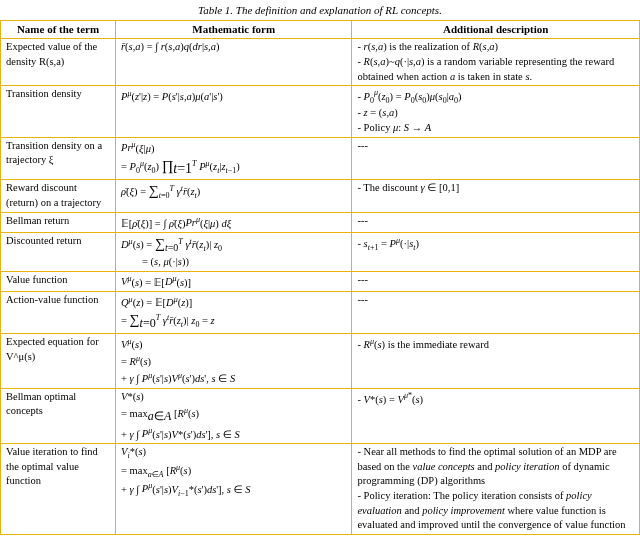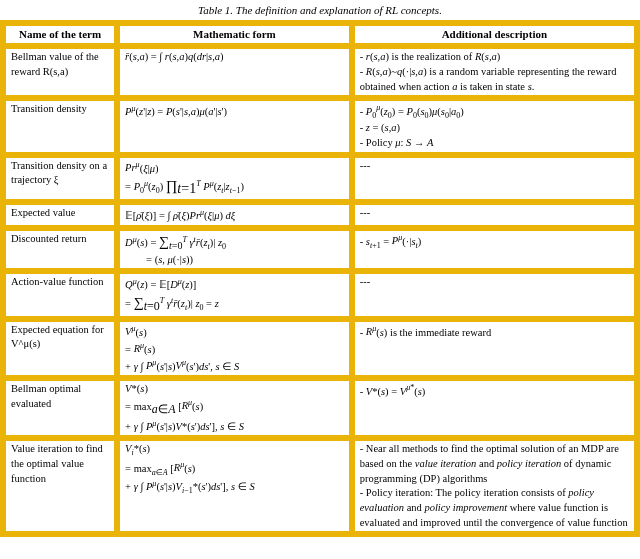--- a/index.html
+++ b/index.html
@@ -14,21 +14,21 @@
       text-align: center;
       font-size: 11px;
       padding: 4px 0;
       font-style: italic;
     }
     table {
       border-collapse: collapse;
       width: 100%;
     }
     th, td {
-      border: 6px solid #eab308;
+      border: 1px solid #eab308;
       padding: 1px 5px;
       vertical-align: top;
       line-height: 1.4;
     }
     th {
       text-align: center;
       font-weight: bold;
       font-style: normal;
     }
     td {
@@ -47,58 +47,68 @@
 <table>
   <thead>
     <tr>
       <th class="term-col">Name of the term</th>
       <th class="math-col">Mathematic form</th>
       <th class="desc-col">Additional description</th>
     </tr>
   </thead>
   <tbody id="table-body">
   <tr>
-        <td class="term-col">Bellman value of the reward R(s,a)</td>
+        <td class="term-col">Expected value of the density R(s,a)</td>
         <td class="math-col"><i>r̄</i>(<i>s</i>,<i>a</i>) = ∫ <i>r</i>(<i>s</i>,<i>a</i>)<i>q</i>(<i>dr</i>|<i>s</i>,<i>a</i>)</td>
         <td class="desc-col">- <i>r</i>(<i>s</i>,<i>a</i>) is the realization of <i>R</i>(<i>s</i>,<i>a</i>)<br>- <i>R</i>(<i>s</i>,<i>a</i>)~<i>q</i>(·|<i>s</i>,<i>a</i>) is a random variable representing the reward obtained when action <i>a</i> is taken in state <i>s</i>.</td>
       </tr>
       <tr>
         <td class="term-col">Transition density</td>
         <td class="math-col"><i>P<sup>μ</sup></i>(<i>z</i>'|<i>z</i>) = <i>P</i>(<i>s</i>'|<i>s</i>,<i>a</i>)<i>μ</i>(<i>a</i>'|<i>s</i>')</td>
         <td class="desc-col">- <i>P</i><sub>0</sub><sup><i>μ</i></sup>(<i>z</i><sub>0</sub>) = <i>P</i><sub>0</sub>(<i>s</i><sub>0</sub>)<i>μ</i>(<i>s</i><sub>0</sub>|<i>a</i><sub>0</sub>)<br>- <i>z</i> = (<i>s</i>,<i>a</i>)<br>- Policy <i>μ</i>: <i>S</i> → <i>A</i></td>
       </tr>
       <tr>
         <td class="term-col">Transition density on a trajectory ξ</td>
         <td class="math-col"><i>Pr<sup>μ</sup></i>(<i>ξ</i>|<i>μ</i>)<br>= <i>P</i><sub>0</sub><sup><i>μ</i></sup>(<i>z</i><sub>0</sub>) <span style="font-size:14px">∏</span><sub style="font-size:14px"><i>t</i>=1</sub><sup style="font-size:8px"><i>T</i></sup> <i>P<sup>μ</sup></i>(<i>z</i><sub><i>t</i></sub>|<i>z</i><sub><i>t</i>−1</sub>)</td>
         <td class="desc-col">---</td>
       </tr>
       <tr>
-        <td class="term-col">Expected value</td>
+        <td class="term-col">Reward discount (return) on a trajectory</td>
+        <td class="math-col"><i>ρ̄</i>(<i>ξ</i>) = <span style="font-size:14px">∑</span><sub style="font-size:8px"><i>t</i>=0</sub><sup style="font-size:8px"><i>T</i></sup> <i>γ</i><sup><i>t</i></sup><i>r̄</i>(<i>z</i><sub><i>t</i></sub>)</td>
+        <td class="desc-col">- The discount <i>γ</i> ∈ [0,1]</td>
+      </tr>
+      <tr>
+        <td class="term-col">Bellman return</td>
         <td class="math-col">𝔼[<i>ρ̄</i>(<i>ξ</i>)] = ∫ <i>ρ̄</i>(<i>ξ</i>)<i>Pr<sup>μ</sup></i>(<i>ξ</i>|<i>μ</i>) <i>d</i><i>ξ</i></td>
         <td class="desc-col">---</td>
       </tr>
       <tr>
         <td class="term-col">Discounted return</td>
         <td class="math-col"><i>D<sup>μ</sup></i>(<i>s</i>) = <span style="font-size:14px">∑</span><sub style="font-size:10px"><i>t</i>=0</sub><sup style="font-size:8px"><i>T</i></sup> <i>γ</i><sup><i>t</i></sup><i>r̄</i>(<i>z</i><sub><i>t</i></sub>)| <i>z</i><sub>0</sub><br>&nbsp;&nbsp;&nbsp;&nbsp;&nbsp;&nbsp;&nbsp;&nbsp;= (<i>s</i>, <i>μ</i>(·|<i>s</i>))</td>
         <td class="desc-col">- <i>s</i><sub><i>t</i>+1</sub> = <i>P<sup>μ</sup></i>(·|<i>s</i><sub><i>t</i></sub>)</td>
+      </tr>
+      <tr>
+        <td class="term-col">Value function</td>
+        <td class="math-col"><i>V<sup>μ</sup></i>(<i>s</i>) = 𝔼[<i>D<sup>μ</sup></i>(<i>s</i>)]</td>
+        <td class="desc-col">---</td>
       </tr>
       <tr>
         <td class="term-col">Action-value function</td>
         <td class="math-col"><i>Q<sup>μ</sup></i>(<i>z</i>) = 𝔼[<i>D<sup>μ</sup></i>(<i>z</i>)]<br>= <span style="font-size:14px">∑</span><sub style="font-size:12px"><i>t</i>=0</sub><sup style="font-size:8px"><i>T</i></sup> <i>γ</i><sup><i>t</i></sup><i>r̄</i>(<i>z</i><sub><i>t</i></sub>)| <i>z</i><sub>0</sub> = <i>z</i></td>
         <td class="desc-col">---</td>
       </tr>
       <tr>
         <td class="term-col">Expected equation for V^μ(s)</td>
         <td class="math-col"><i>V<sup>μ</sup></i>(<i>s</i>)<br>= <i>R<sup>μ</sup></i>(<i>s</i>)<br>+ <i>γ</i> ∫ <i>P<sup>μ</sup></i>(<i>s</i>'|<i>s</i>)<i>V<sup>μ</sup></i>(<i>s</i>')<i>ds</i>', <i>s</i> ∈ <i>S</i></td>
         <td class="desc-col">- <i>R<sup>μ</sup></i>(<i>s</i>) is the immediate reward</td>
       </tr>
       <tr>
-        <td class="term-col">Bellman optimal evaluated</td>
+        <td class="term-col">Bellman optimal concepts</td>
         <td class="math-col"><i>V</i>*(<i>s</i>)<br>= max<sub style="font-size:12px"><i>a</i>∈<i>A</i></sub> [<i>R<sup>μ</sup></i>(<i>s</i>)<br>+ <i>γ</i> ∫ <i>P<sup>μ</sup></i>(<i>s</i>'|<i>s</i>)<i>V</i>*(<i>s</i>')<i>ds</i>'], <i>s</i> ∈ <i>S</i></td>
         <td class="desc-col">- <i>V</i>*(<i>s</i>) = <i>V</i><sup><i>μ</i>*</sup>(<i>s</i>)</td>
       </tr>
       <tr>
         <td class="term-col">Value iteration to find the optimal value function</td>
         <td class="math-col"><i>V</i><sub><i>i</i></sub>*(<i>s</i>)<br>= max<sub style="font-size:8px"><i>a</i>∈<i>A</i></sub> [<i>R<sup>μ</sup></i>(<i>s</i>)<br>+ <i>γ</i> ∫ <i>P<sup>μ</sup></i>(<i>s</i>'|<i>s</i>)<i>V</i><sub><i>i</i>−1</sub>*(<i>s</i>')<i>ds</i>'], <i>s</i> ∈ <i>S</i></td>
-        <td class="desc-col">- Near all methods to find the optimal solution of an MDP are based on the <i>value iteration</i> and <i>policy iteration</i> of dynamic programming (DP) algorithms<br>- Policy iteration: The policy iteration consists of <i>policy evaluation</i> and <i>policy improvement</i> where value function is evaluated and improved until the convergence of value function</td>
+        <td class="desc-col">- Near all methods to find the optimal solution of an MDP are based on the <i>value concepts</i> and <i>policy iteration</i> of dynamic programming (DP) algorithms<br>- Policy iteration: The policy iteration consists of <i>policy evaluation</i> and <i>policy improvement</i> where value function is evaluated and improved until the convergence of value function</td>
       </tr>
     </tbody>
 </table>
 
 </body></html>

